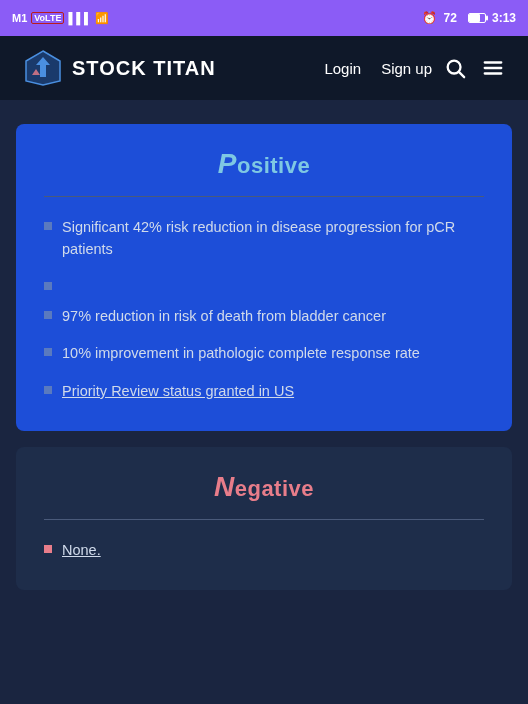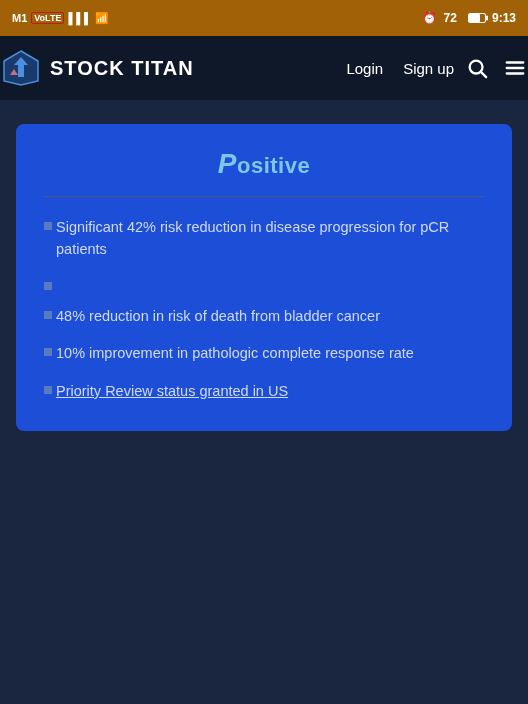--- a/index.html
+++ b/index.html
@@ -15,21 +15,21 @@
       background-color: #1a2540;
       font-family: -apple-system, BlinkMacSystemFont, 'Segoe UI', sans-serif;
       color: #ffffff;
       overflow-x: hidden;
     }
 
     
     .status-bar {
       width: 100%;
       height: 36px;
-      background-color: #a16207;
+      background-color: #8b5cf6;
       display: flex;
       align-items: center;
       justify-content: space-between;
       padding: 0 12px;
       font-size: 12px;
       color: #ffffff;
     }
 
     .status-left {
       display: flex;
@@ -47,21 +47,21 @@
       font-weight: 600;
     }
 
     
     .navbar {
       width: 100%;
       height: 64px;
       background-color: #0f1829;
       display: flex;
       align-items: center;
-      padding: 0 2px;
+      padding: 0 24px;
       gap: 12px;
       justify-content: center;
     }
 
     .logo-container {
       display: flex;
       align-items: center;
       gap: 10px;
       flex: 1;
     }
@@ -152,21 +152,21 @@
 
     .bullet-list {
       list-style: none;
       padding: 0;
       margin: 0;
     }
 
     .bullet-list li {
       display: flex;
       align-items: flex-start;
-      gap: 4px;
+      gap: 10px;
       margin-bottom: 16px;
       font-size: 14.5px;
       line-height: 1.5;
       color: #d0daea;
     }
 
     .bullet-list li:last-child {
       margin-bottom: 0;
       text-decoration: underline;
     }
@@ -196,21 +196,21 @@
   </div>
   <div class="status-right">
     <span>⏰</span>
     <span style="display:inline-flex;align-items:center;gap:11px;">
       <span>72</span>
       <span style="width:18px;height:10px;border:1.5px solid #fff;border-radius:2px;display:inline-block;vertical-align:middle;position:relative;">
         <span style="display:block;width:70%;height:100%;background:#fff;border-radius:1px;"></span>
         <span style="position:absolute;right:-3px;top:50%;transform:translateY(-50%);width:2px;height:5px;background:#fff;border-radius:1px;"></span>
       </span>
     </span>
-    <span>9:13</span>
+    <span>3:13</span>
   </div>
 </div>
 
 <nav class="navbar">
   <div class="logo-container">
     <svg class="logo-icon" viewBox="0 0 38 38" xmlns="http://www.w3.org/2000/svg">
       <polygon points="19,2 36,12 36,32 19,36 2,32 2,12" fill="#1a3a6b" stroke="#4a8fe0" stroke-width="1.5"></polygon>
       <path d="M19 8 L26 16 L22 16 L22 28 L16 28 L16 16 L12 16 Z" fill="#4a8fe0"></path>
       <path d="M12 20 L8 26 L16 26 Z" fill="#e87d8a" opacity="0.8"></path>
     </svg>
@@ -247,27 +247,39 @@
     <ul class="bullet-list">
       <li>
         <span class="bullet-square"></span>
         <span>Significant 42% risk reduction in disease progression for pCR patients</span>
       </li>
       <li>
         <span class="bullet-square"></span>
       </li>
       <li>
         <span class="bullet-square"></span>
-        <span>48% reduction in risk of death from bladder cancer</span>
+        <span>97% reduction in risk of death from bladder cancer</span>
       </li>
       <li>
         <span class="bullet-square"></span>
         <span>10% improvement in pathologic complete response rate</span>
       </li>
       <li>
         <span class="bullet-square"></span>
         <span>Priority Review status granted in US</span>
       </li>
     </ul>
   </div>
 
+  <div class="section-card negative-card">
+    <h2 class="section-title negative">
+      <span class="cap">N</span><span>egative</span>
+    </h2>
+    <hr class="divider">
+    <ul class="bullet-list">
+      <li>
+        <span class="bullet-square" style="background-color:#e87d8a;"></span>
+        <span>None.</span>
+      </li>
+    </ul>
+  </div>
 
 </div>
 
 </body></html>

